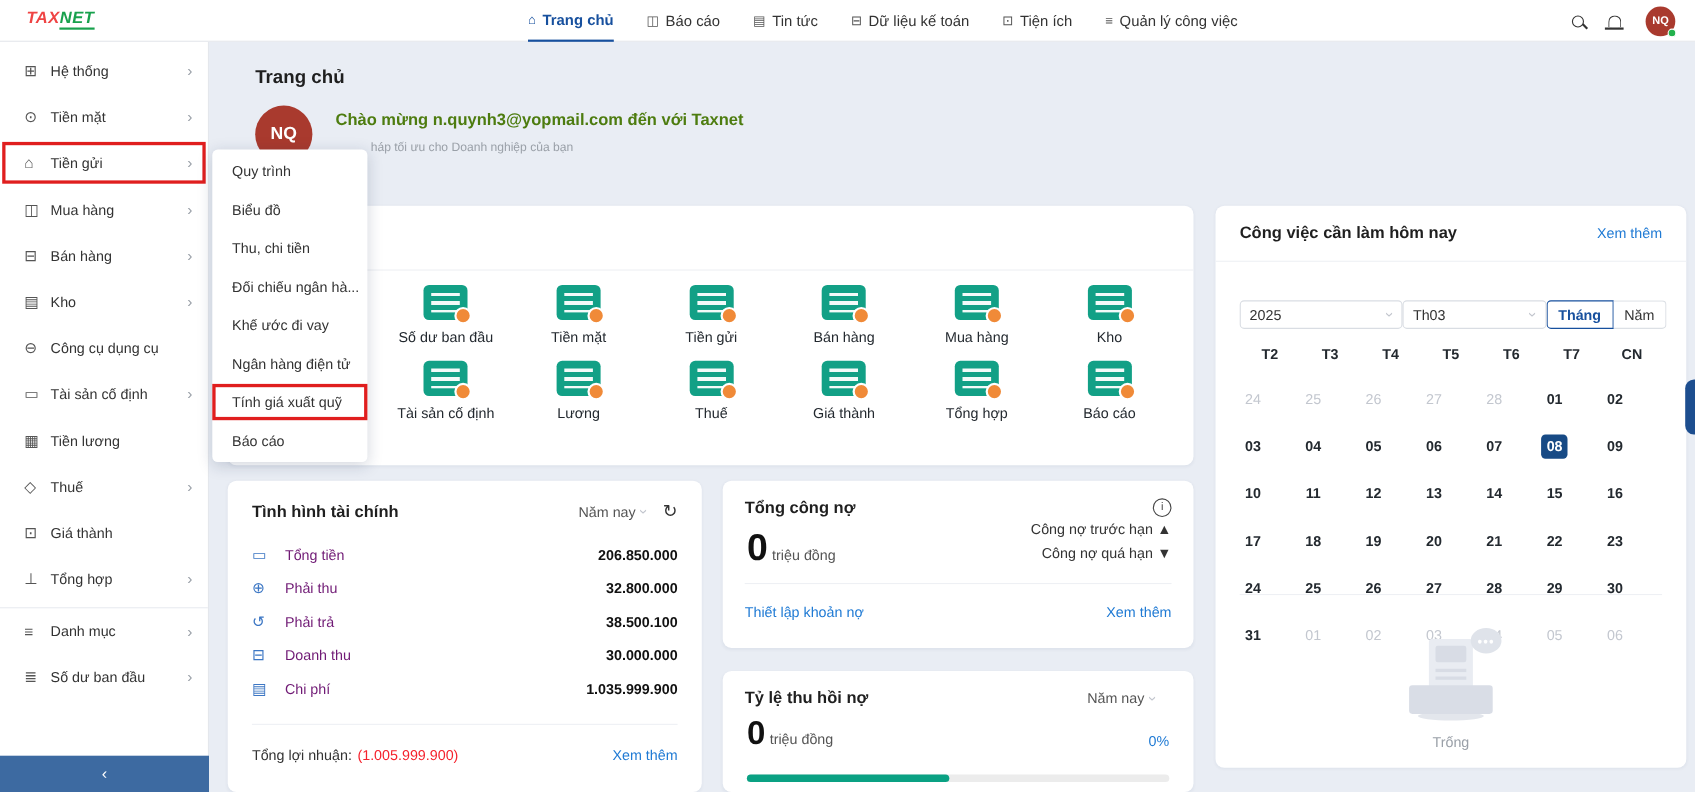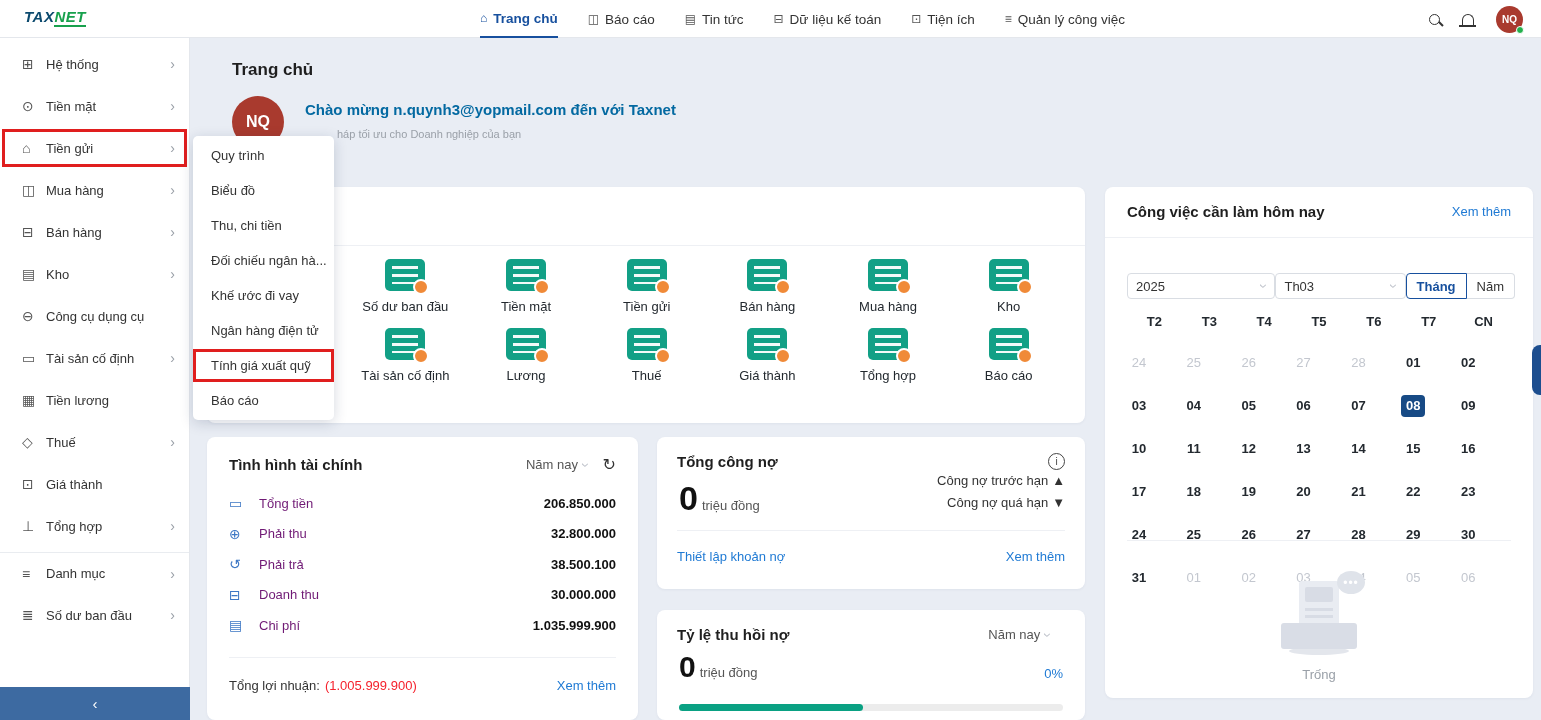--- a/index.html
+++ b/index.html
@@ -4,21 +4,21 @@
 <style>
   * { margin:0; padding:0; box-sizing:border-box; }
   html,body { width:1541px; height:720px; overflow:hidden; background:#fff;
     font-family:"Liberation Sans","DejaVu Sans",sans-serif; color:#262626; font-size:13px; }
   .canvas { position:relative; width:1541px; height:720px; overflow:hidden; }
 
   
   .topbar { position:absolute; left:0; top:0; width:1541px; height:38px; background:#fff;
     border-bottom:1px solid #e4e7ec; display:flex; align-items:center; z-index:40; }
   .logo { position:absolute; left:24px; top:8px; font-weight:bold; font-style:italic; font-size:15px; letter-spacing:.5px; }
-  .logo .tax { color:#0c4a6e; }
+  .logo .tax { color:#ef4444; }
   .logo .net { color:#18a14d; border-bottom:2px solid #18a14d; }
   .topnav { position:absolute; left:480px; top:0; height:38px; display:flex; gap:30px; }
   .nav-item { display:flex; align-items:center; gap:6px; height:38px; color:#333; cursor:pointer; font-size:13.5px; }
   .nav-item .nav-ico { font-size:12px; color:#555; }
   .nav-item.active { color:#17509e; border-bottom:2px solid #17509e; font-weight:bold; }
   .nav-item.active .nav-ico { color:#17509e; }
   .top-actions { position:absolute; right:18px; top:0; height:38px; display:flex; align-items:center; gap:22px; }
   .search-ic { position:relative; width:11px; height:11px; border:1.6px solid #333; border-radius:50%; }
   .search-ic::after { content:""; position:absolute; width:6px; height:1.6px; background:#333; transform:rotate(45deg); right:-5px; bottom:-1px; }
   .bell-ic { position:relative; width:12px; height:11px; border:1.6px solid #333; border-bottom:0; border-radius:6px 6px 0 0; }
@@ -37,21 +37,21 @@
   .sb-item.sep { border-top:1px solid #e9ecf0; margin-top:5px; }
   .sb-item.hl::after { content:""; position:absolute; inset:2px 2px; border:3px solid #e01e1e; }
   .collapse-bar { position:absolute; left:0; bottom:0; width:190px; height:33px; background:#3d6aa1; color:#fff;
     display:flex; align-items:center; justify-content:center; font-size:15px; cursor:pointer; }
 
   
   .main { position:absolute; left:190px; top:38px; width:1351px; height:682px; background:#e9edf4; }
   .page-title { position:absolute; left:42px; top:22px; font-size:17px; font-weight:bold; color:#1f1f1f; }
   .avatar-lg { position:absolute; left:42px; top:58px; width:52px; height:52px; border-radius:50%; background:#a93a2e;
     color:#fff; font-size:16px; font-weight:bold; display:flex; align-items:center; justify-content:center; z-index:10; }
-  .welcome { position:absolute; left:115px; top:63px; font-size:15px; font-weight:bold; color:#0369a1; }
+  .welcome { position:absolute; left:115px; top:63px; font-size:15px; font-weight:bold; color:#4d7c0f; }
   .welcome-sub { position:absolute; left:147px; top:90px; font-size:11px; color:#9aa0a8; }
 
   .card { position:absolute; background:#fff; border-radius:8px; box-shadow:0 1px 3px rgba(20,40,80,.05); }
 
   
   .card-shortcuts { left:17px; top:149px; width:878px; height:236px; }
   .sc-divider { position:absolute; left:0; right:0; top:58px; border-top:1px solid #eef0f4; }
   .sc-grid { position:absolute; left:138px; top:72px; width:724px; display:grid; grid-template-columns:repeat(6,1fr); row-gap:14px; }
   .sc-item { display:flex; flex-direction:column; align-items:center; gap:8px; cursor:pointer; }
   .sc-icon { position:relative; width:40px; height:32px; background:#12a086; border-radius:5px; }

